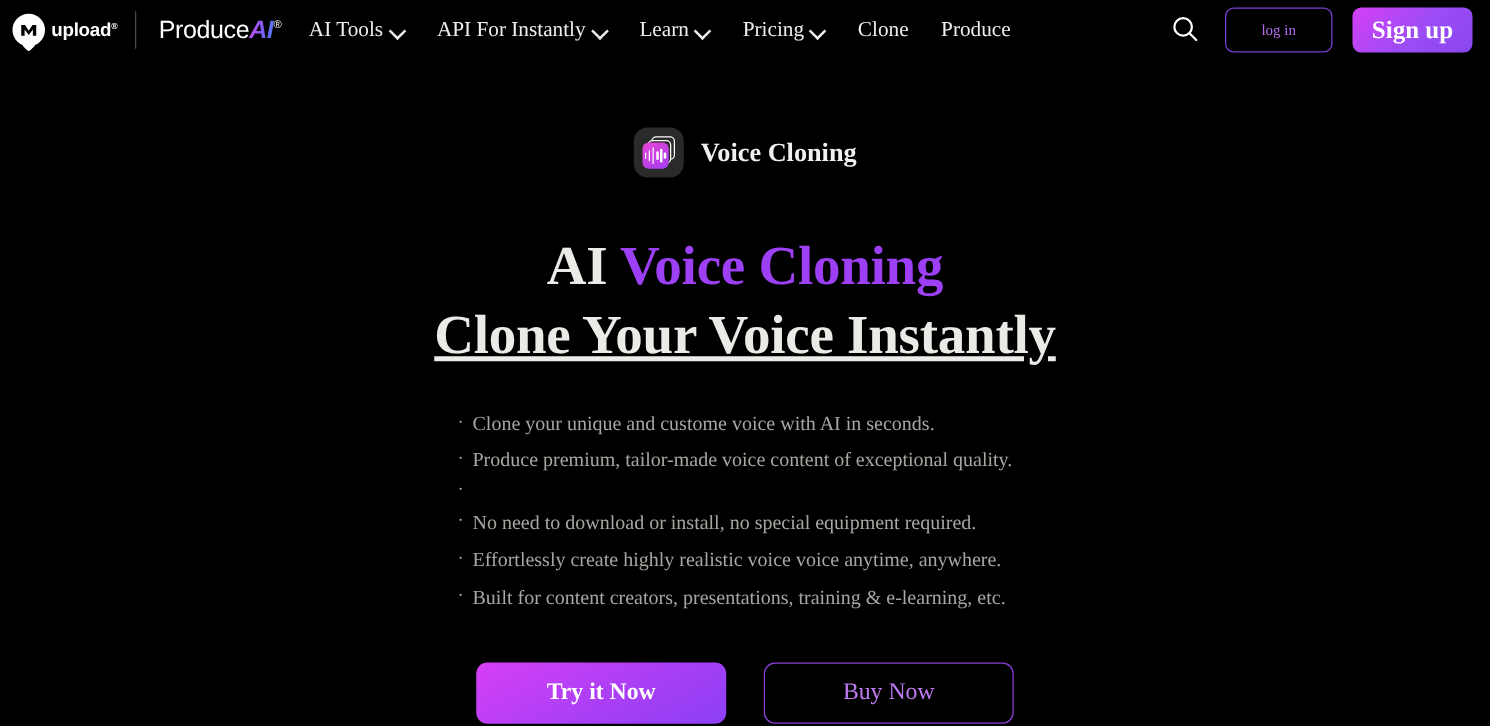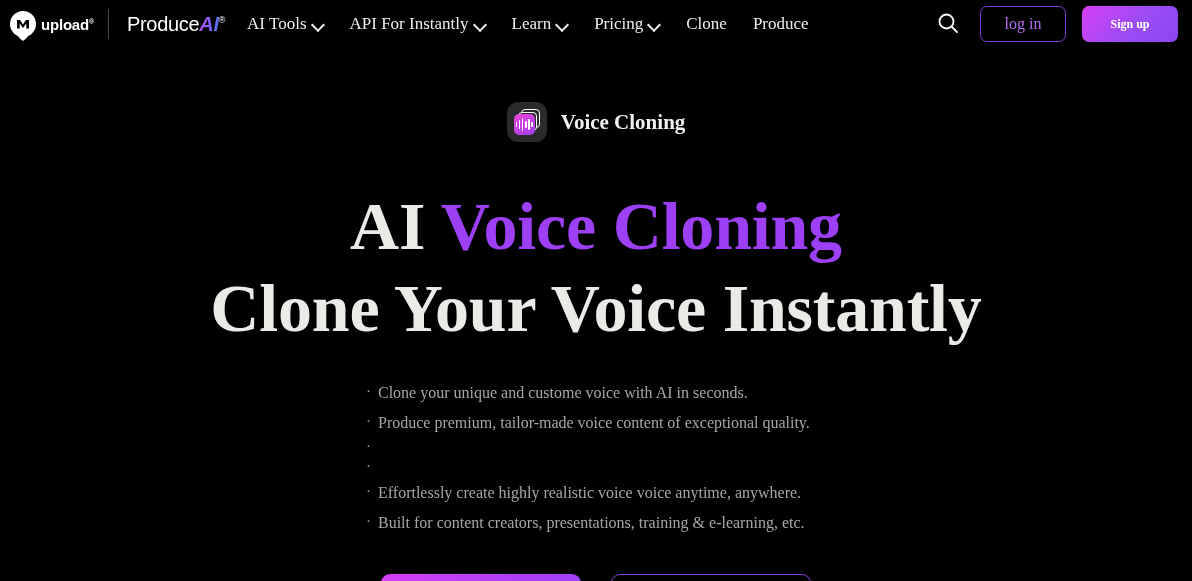--- a/index.html
+++ b/index.html
@@ -127,33 +127,33 @@
     cursor: pointer;
     background: none; border: none;
   }
   .btn-login {
     width: 86px; height: 36px;
     border: 1px solid #7b3fd4;
     border-radius: 7px;
     background: transparent;
     color: #b46ef0;
     font-family: "Liberation Serif", serif;
-    font-size: 16px;
+    font-size: 12px;
     cursor: pointer;
     display: flex; align-items: center; justify-content: center;
   }
   .btn-signup {
     width: 96px; height: 36px;
     border: none;
     border-radius: 7px;
     background: linear-gradient(135deg, #d63ff5 0%, #9b4cf5 55%, #8a46f0 100%);
     color: #ffffff;
     font-family: "Liberation Serif", serif;
     font-weight: bold;
-    font-size: 12px;
+    font-size: 20px;
     cursor: pointer;
     display: flex; align-items: center; justify-content: center;
   }
 
   
   .hero {
     display: flex;
     flex-direction: column;
     align-items: center;
     padding-top: 54px;
@@ -199,29 +199,29 @@
     border-radius: 1px;
   }
   .product-name {
     font-size: 21px;
     font-weight: bold;
     color: #f2f0ee;
   }
 
   .headline {
     margin-top: 46px;
-    font-size: 68px;
+    font-size: 44px;
     font-weight: bold;
     line-height: 1.12;
     text-align: center;
     color: #eceae7;
     letter-spacing: -0.2px;
   }
   .headline .accent { color: #9d3ff5; }
-  .headline-l2 { display: block; margin-top: 6px; }
+  .headline-l2 { display: block; margin-top: 6px; text-decoration: underline; }
 
   .bullets {
     margin-top: 35px;
     width: 460px;
     display: flex;
     flex-direction: column;
     gap: 5px;
   }
   .bullet {
     display: flex;
@@ -365,20 +365,21 @@
     </li>
     <li class="bullet">
       <span class="bullet-dot">·</span>
       <span>Produce premium, tailor-made voice content of exceptional quality.</span>
     </li>
     <li class="bullet">
       <span class="bullet-dot">·</span>
     </li>
     <li class="bullet">
       <span class="bullet-dot">·</span>
+      <span>No need to download or install, no special equipment required.</span>
     </li>
     <li class="bullet">
       <span class="bullet-dot">·</span>
       <span>Effortlessly create highly realistic voice voice anytime, anywhere.</span>
     </li>
     <li class="bullet">
       <span class="bullet-dot">·</span>
       <span>Built for content creators, presentations, training &amp; e-learning, etc.</span>
     </li>
   </ul>

